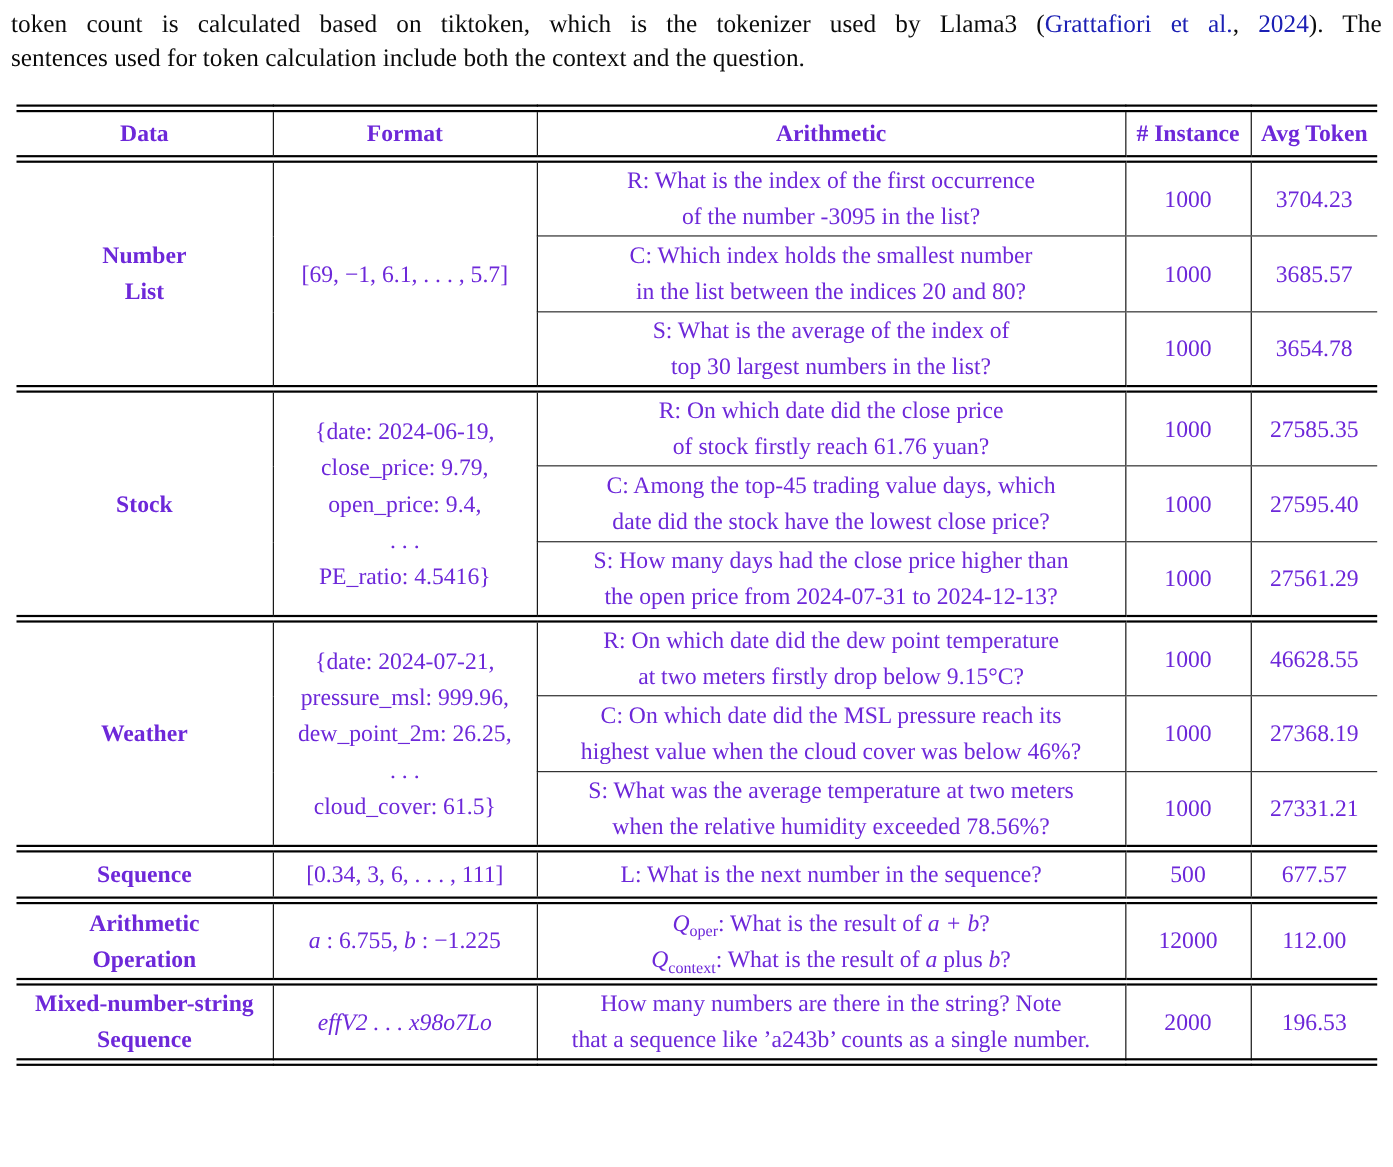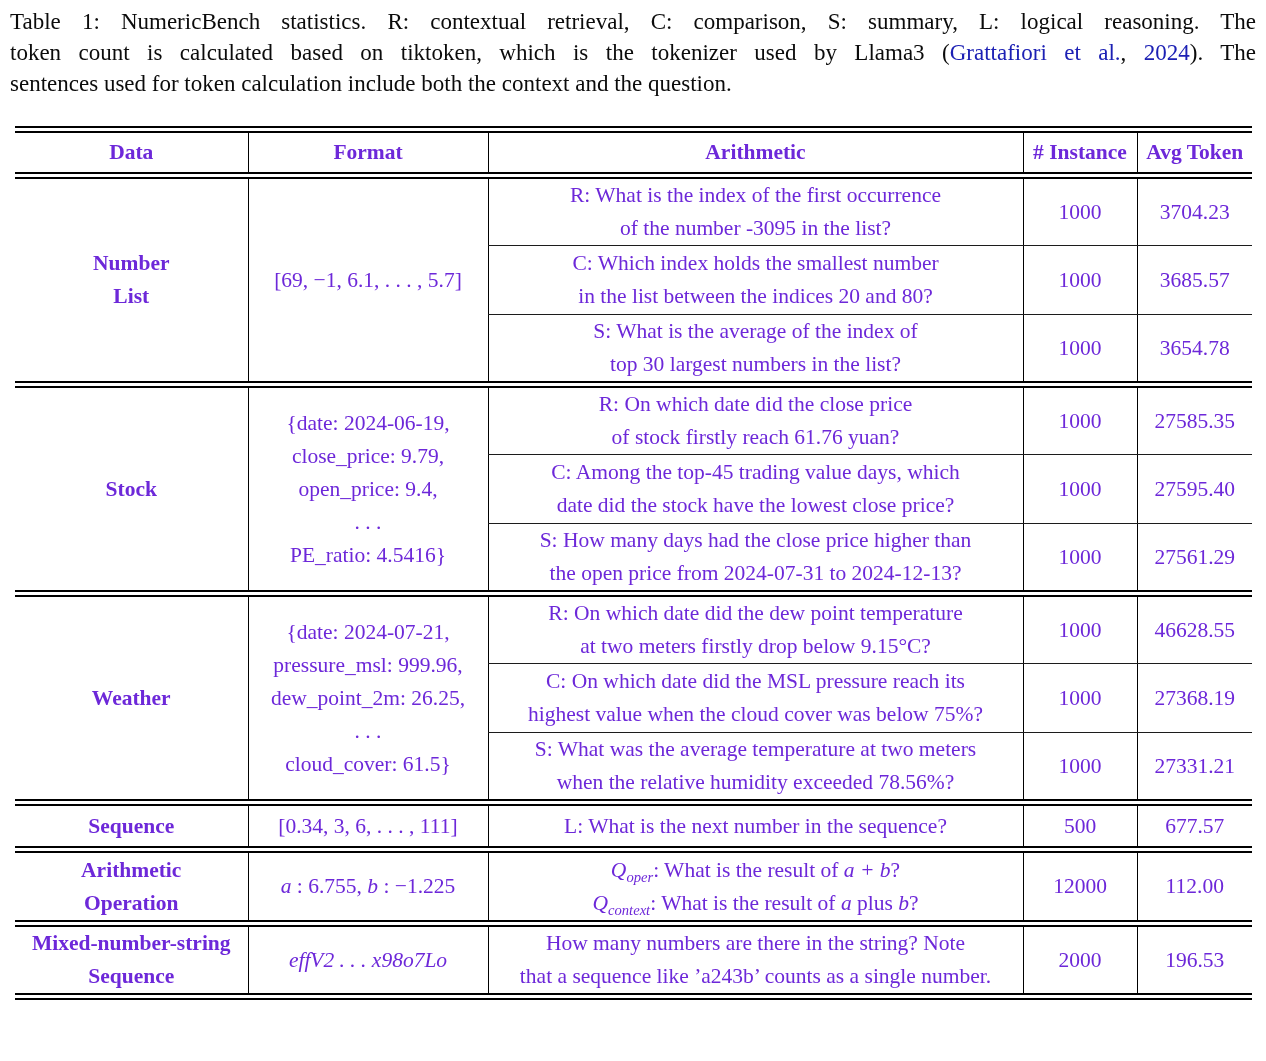--- a/index.html
+++ b/index.html
@@ -31,29 +31,28 @@
   thead th { height: 46px; border-bottom: 7px double #000; font-weight: bold; }
   td.gend { border-bottom: 7px double #000; }
   td.rsep { border-bottom: 1.5px solid #1c1c1c; }
   tr.r2 td { height: 69px; }
   tr.r1 td { height: 47px; }
   tr.rA td { height: 74px; }
   tr.rM td { height: 72px; }
   .gname { font-weight: bold; }
   .gname div, .q div, .fmt div { line-height: 33px; white-space: nowrap; }
   .it { font-style: italic; }
-  sub.msub { font-size: 0.68em; font-style: italic; line-height: 0; }
+  sub.msub { font-size: 0.68em; line-height: 0; }
 </style>
 </head>
 <body>
 
 <div class="page">
 
   <div class="caption">
-    <div class="cap-line">Table 1: NumericBench statistics. R: contextual retrieval, C: comparison, S: summary, L: logical reasoning. The</div>
     <div class="cap-line"><span>token count is calculated based on tiktoken, which is the tokenizer used by Llama3 (</span><a class="cite">Grattafiori et al.</a><span>, </span><a class="cite">2024</a><span>). The</span></div>
     <div class="cap-line last">sentences used for token calculation include both the context and the question.</div>
   </div>
 
   <table class="nb">
     <colgroup>
       <col style="width:233px">
         <col style="width:240px">
         <col style="width:535px">
         <col style="width:114px">
@@ -151,21 +150,21 @@
         <td class="vl q rsep">
           <div>R: On which date did the dew point temperature</div>
           <div>at two meters firstly drop below 9.15°C?</div>
         </td>
         <td class="vl rsep">1000</td>
         <td class="vl rsep">46628.55</td>
       </tr>
       <tr class="r2">
         <td class="vl q rsep">
           <div>C: On which date did the MSL pressure reach its</div>
-          <div>highest value when the cloud cover was below 75%?</div>
+          <div>highest value when the cloud cover was below 46%?</div>
         </td>
         <td class="vl rsep">1000</td>
         <td class="vl rsep">27368.19</td>
       </tr>
       <tr class="r2">
         <td class="vl q gend">
           <div>S: What was the average temperature at two meters</div>
           <div>when the relative humidity exceeded 78.56%?</div>
         </td>
         <td class="vl gend">1000</td>

